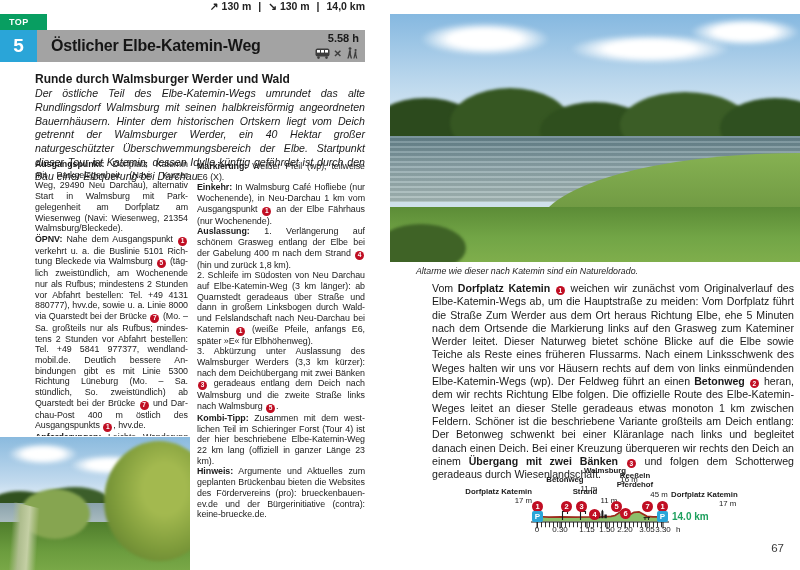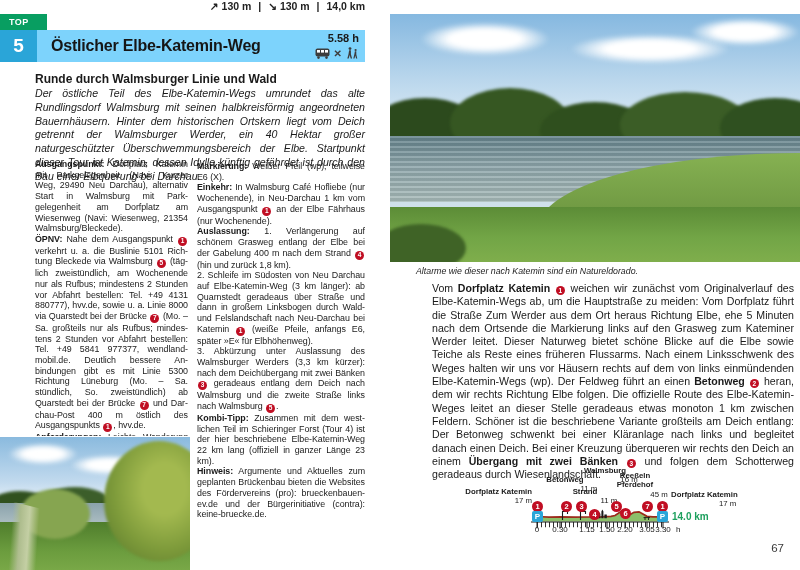--- a/index.html
+++ b/index.html
@@ -6,21 +6,21 @@
   #page{position:relative;width:800px;height:570px;background:#fff;overflow:hidden;
         font-family:"Liberation Sans",sans-serif;color:#1a1a1a;}
   .abs{position:absolute;}
   
   .metrics{left:100px;top:0;width:265px;text-align:right;font-size:10.5px;font-weight:bold;color:#222;}
   .metrics .sep{margin:0 4px;color:#222;}
   .top-badge{left:0;top:14px;width:47px;height:16px;background:var(--badge-green,#089e61);
              color:#fff;font-weight:bold;font-size:9px;letter-spacing:.5px;line-height:16px;padding-left:9px;box-sizing:border-box;}
   .num-box{left:0;top:30px;width:37px;height:32px;background:var(--number-blue,#2aa5d8);
            color:#fff;font-weight:bold;font-size:19px;text-align:center;line-height:32px;}
-  .title-bar{left:37px;top:30px;width:328px;height:32px;background:#7dd3fc;}
+  .title-bar{left:37px;top:30px;width:328px;height:32px;background:#a3a3a3;}
   .title{position:absolute;left:14px;top:0;line-height:32px;font-size:16px;font-weight:bold;letter-spacing:-.2px;color:#161616;}
   .hdr-right{position:absolute;right:6px;top:2px;text-align:right;}
   .duration{font-size:11px;font-weight:bold;}
   .hdr-icons{display:flex;gap:4px;justify-content:flex-end;align-items:center;margin-top:1px;color:#3c3c3c;}
   .xicon{font-size:10px;font-weight:bold;line-height:10px;}
   
   .intro-h{left:35px;top:72px;width:330px;font-size:12px;font-weight:bold;}
   .intro-p{left:35px;top:87px;width:330px;font-size:10.6px;font-style:italic;line-height:13.8px;text-align:justify;}
   
   .col{font-size:8.9px;line-height:10.7px;letter-spacing:-.05px;overflow:hidden;}
@@ -101,21 +101,21 @@
                 <path d="M3.1,3.3 h1.8 v4 l1.2,4.2 h-1.4 l-1-3.4 -1,3.4 H1.3 l1.2,-4.2 Z"></path>
                 <circle cx="9.6" cy="3" r="1.1"></circle>
                 <path d="M8.9,4.3 h1.4 v3.2 l1,3.9 h-1.2 l-0.8,-3 -0.8,3 H7.3 l1,-3.9 Z"></path>
               </g>
             </svg>
         </span>
       </div>
     </div>
   </div>
 
-  <div class="abs intro-h">Runde durch Walmsburger Linie und Wald</div>
+  <div class="abs intro-h">Runde durch Walmsburger Werder und Wald</div>
   <div class="abs intro-p">Der östliche Teil des Elbe-Katemin-Wegs umrundet das alte Rundlingsdorf Walmsburg mit seinen halbkreisförmig angeordneten Bauernhäusern. Hinter dem historischen Ortskern liegt vom Deich getrennt der Walmsburger Werder, ein 40 Hektar großer naturgeschützter Überschwemmungsbereich der Elbe. Startpunkt dieser Tour ist Katemin, dessen Idylle künftig gefährdet ist durch den Bau einer Elbquerung bei Darchau.</div>
 
   <div class="abs col col-l">
     <p class="para"><span style="font-weight: bold;">Ausgangspunkt:</span><span> Dorfplatz Katemin mit Park­gelegenheit (Navi: Kurzer Weg, 29490 Neu Darchau), alternativ Start in Walmsburg mit Park­gelegenheit am Dorfplatz am Wiesenweg (Navi: Wiesen­weg, 21354 Walmsburg/Bleckede).</span></p>
     <p class="para"><span style="font-weight: bold;">ÖPNV:</span><span> Nahe dem Ausgangspunkt </span><span class="cnum">1</span><span> verkehrt u. a. die Buslinie 5101 Rich­tung Bleckede via Walmsburg </span><span class="cnum">5</span><span> (täg­lich zwei­stündlich, am Wochen­ende nur als Rufbus; mindes­tens 2 Stunden vor Abfahrt bestellen: Tel. +49 4131 880777), hvv.de, sowie u. a. Linie 8000 via Quarstedt bei der Brücke </span><span class="cnum">7</span><span> (Mo. – Sa. groß­teils nur als Rufbus; mindes­tens 2 Stunden vor Abfahrt bestellen: Tel. +49 5841 977377, wendland­mobil.de. Deutlich bessere An­bindungen gibt es mit Linie 5300 Richtung Lüne­burg (Mo. – Sa. stündlich, So. zwei­stündlich) ab Quarstedt bei der Brücke </span><span class="cnum">7</span><span> und Dar­chau-Post 400 m östlich des Ausgangs­punkts </span><span class="cnum">1</span><span>, hvv.de.</span></p>
     <p class="para"><span style="font-weight: bold;">Anforderungen:</span><span> Leichte Wanderung über Wald-, Feld- und Wiesenwege so­wie in Orten auf kleineren Straßen.</span></p>
   </div>
   <div class="abs col col-r">
     <p class="para"><span style="font-weight: bold;">Markierung:</span><span> Weißer Pfeil (wp), teil­weise E6 (X).</span></p>
     <p class="para"><span style="font-weight: bold;">Einkehr:</span><span> In Walmsburg Café Hofliebe (nur Wochenende), in Neu-Darchau 1 km vom Ausgangspunkt </span><span class="cnum">1</span><span> an der Elbe Fährhaus (nur Wochenende).</span></p>

